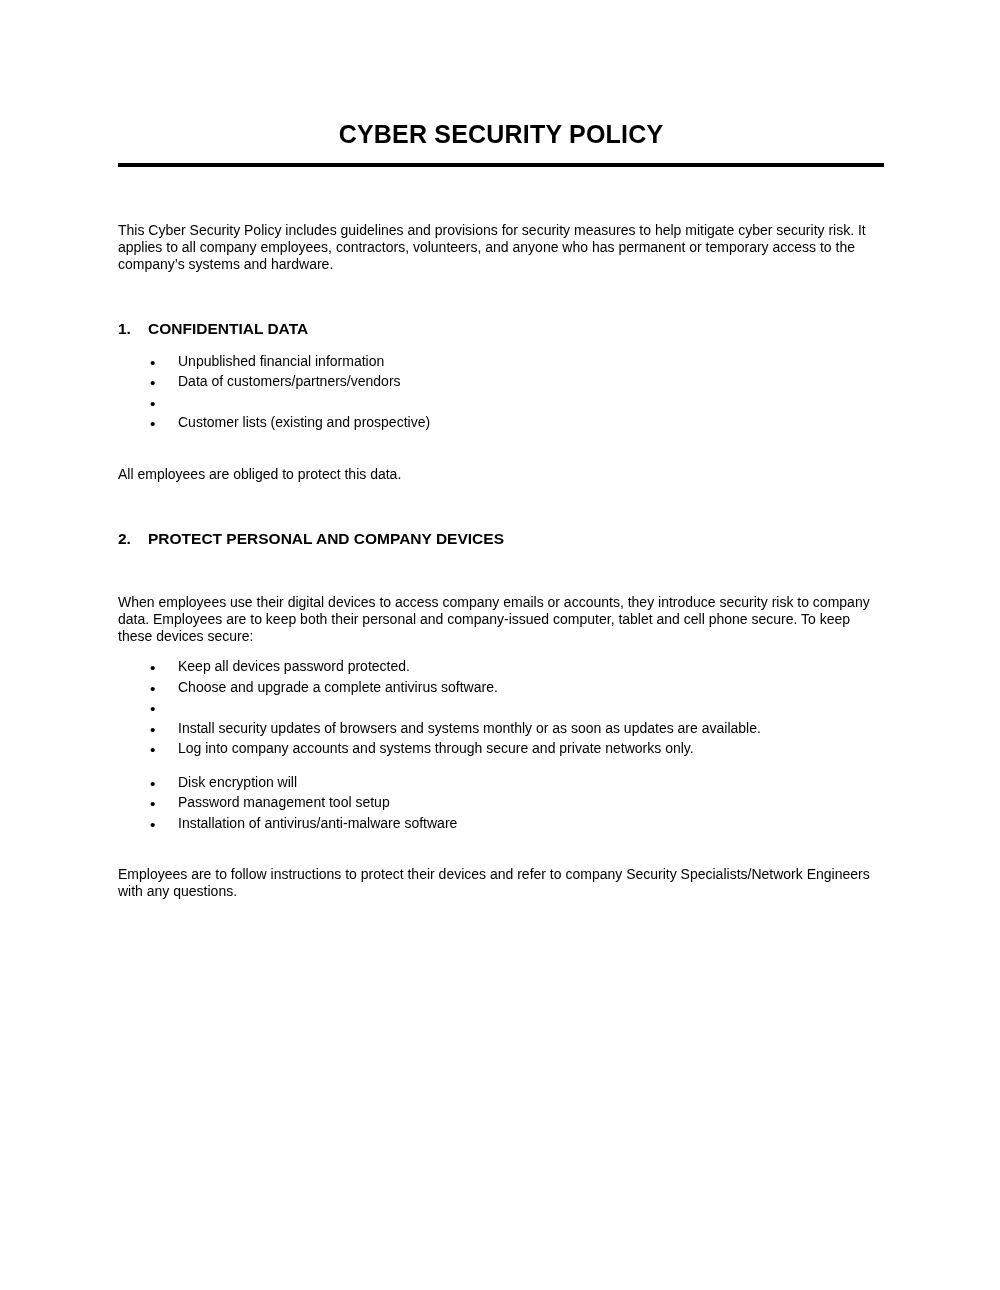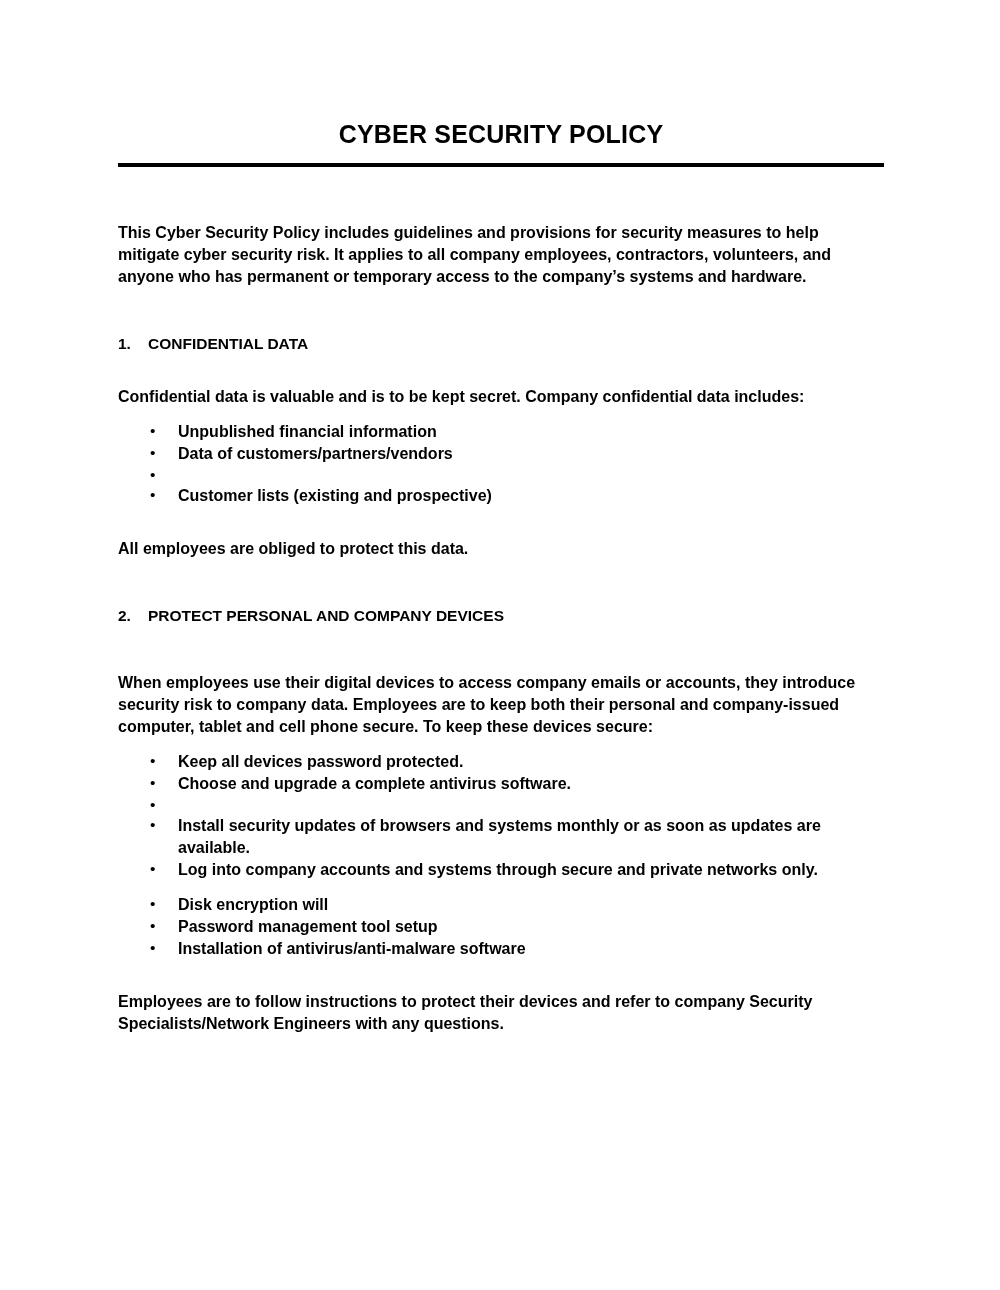--- a/index.html
+++ b/index.html
@@ -23,23 +23,22 @@
     font-weight: bold;
     text-align: center;
     letter-spacing: 0.2px;
   }
   .divider {
     height: 4px;
     background: #000000;
     margin-top: 14px;
   }
   p, .li-text {
-    font-size: 16px;
-    line-height: 22px;
-    font-weight: bold;
+    font-size: 14px;
+    line-height: 17px;
   }
   .intro        { margin-top: 55px; }
   .sec-heading {
     display: flex;
     font-size: 15.5px;
     line-height: 20.5px;
     font-weight: bold;
   }
   .sec-num { width: 30px; flex: 0 0 30px; }
   .mt-heading   { margin-top: 46px; }
@@ -67,21 +66,20 @@
   <h1 class="doc-title">CYBER SECURITY POLICY</h1>
   <div class="divider"></div>
 
   <p class="intro">This Cyber Security Policy includes guidelines and provisions for security measures to help mitigate cyber security risk. It applies to all company employees, contractors, volunteers, and anyone who has permanent or temporary access to the company’s systems and hardware.</p>
 
   <div class="sec-heading mt-heading">
     <span class="sec-num">1.</span>
     <span>CONFIDENTIAL DATA</span>
   </div>
 
-  <p class="mt-para">Confidential data is valuable and is to be kept secret. Company confidential data includes:</p>
 
   <ul class="bullets mt-list">
     <li>
       <span class="bullet-marker">•</span>
       <span class="li-text">Unpublished financial information</span>
     </li>
     <li>
       <span class="bullet-marker">•</span>
       <span class="li-text">Data of customers/partners/vendors</span>
     </li>

